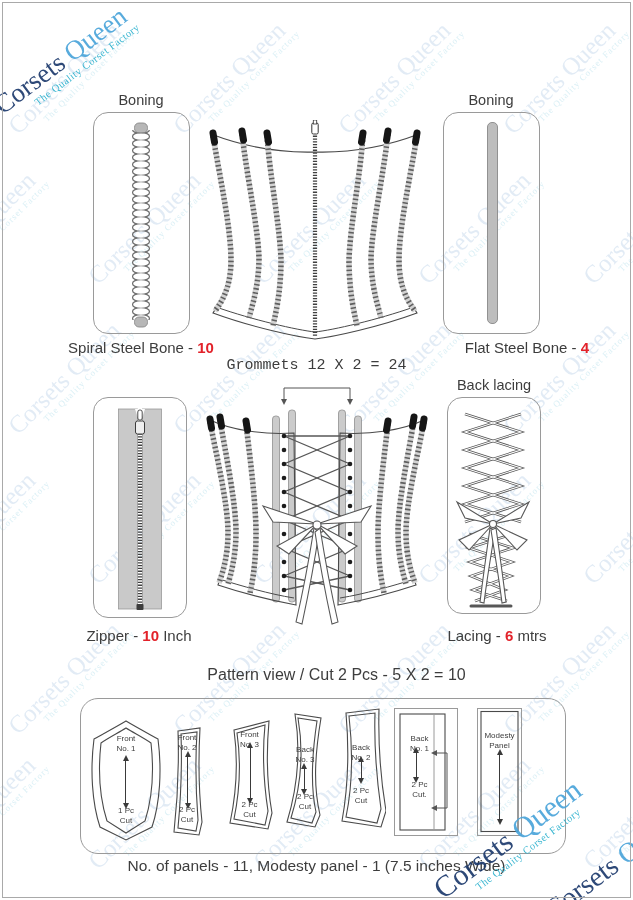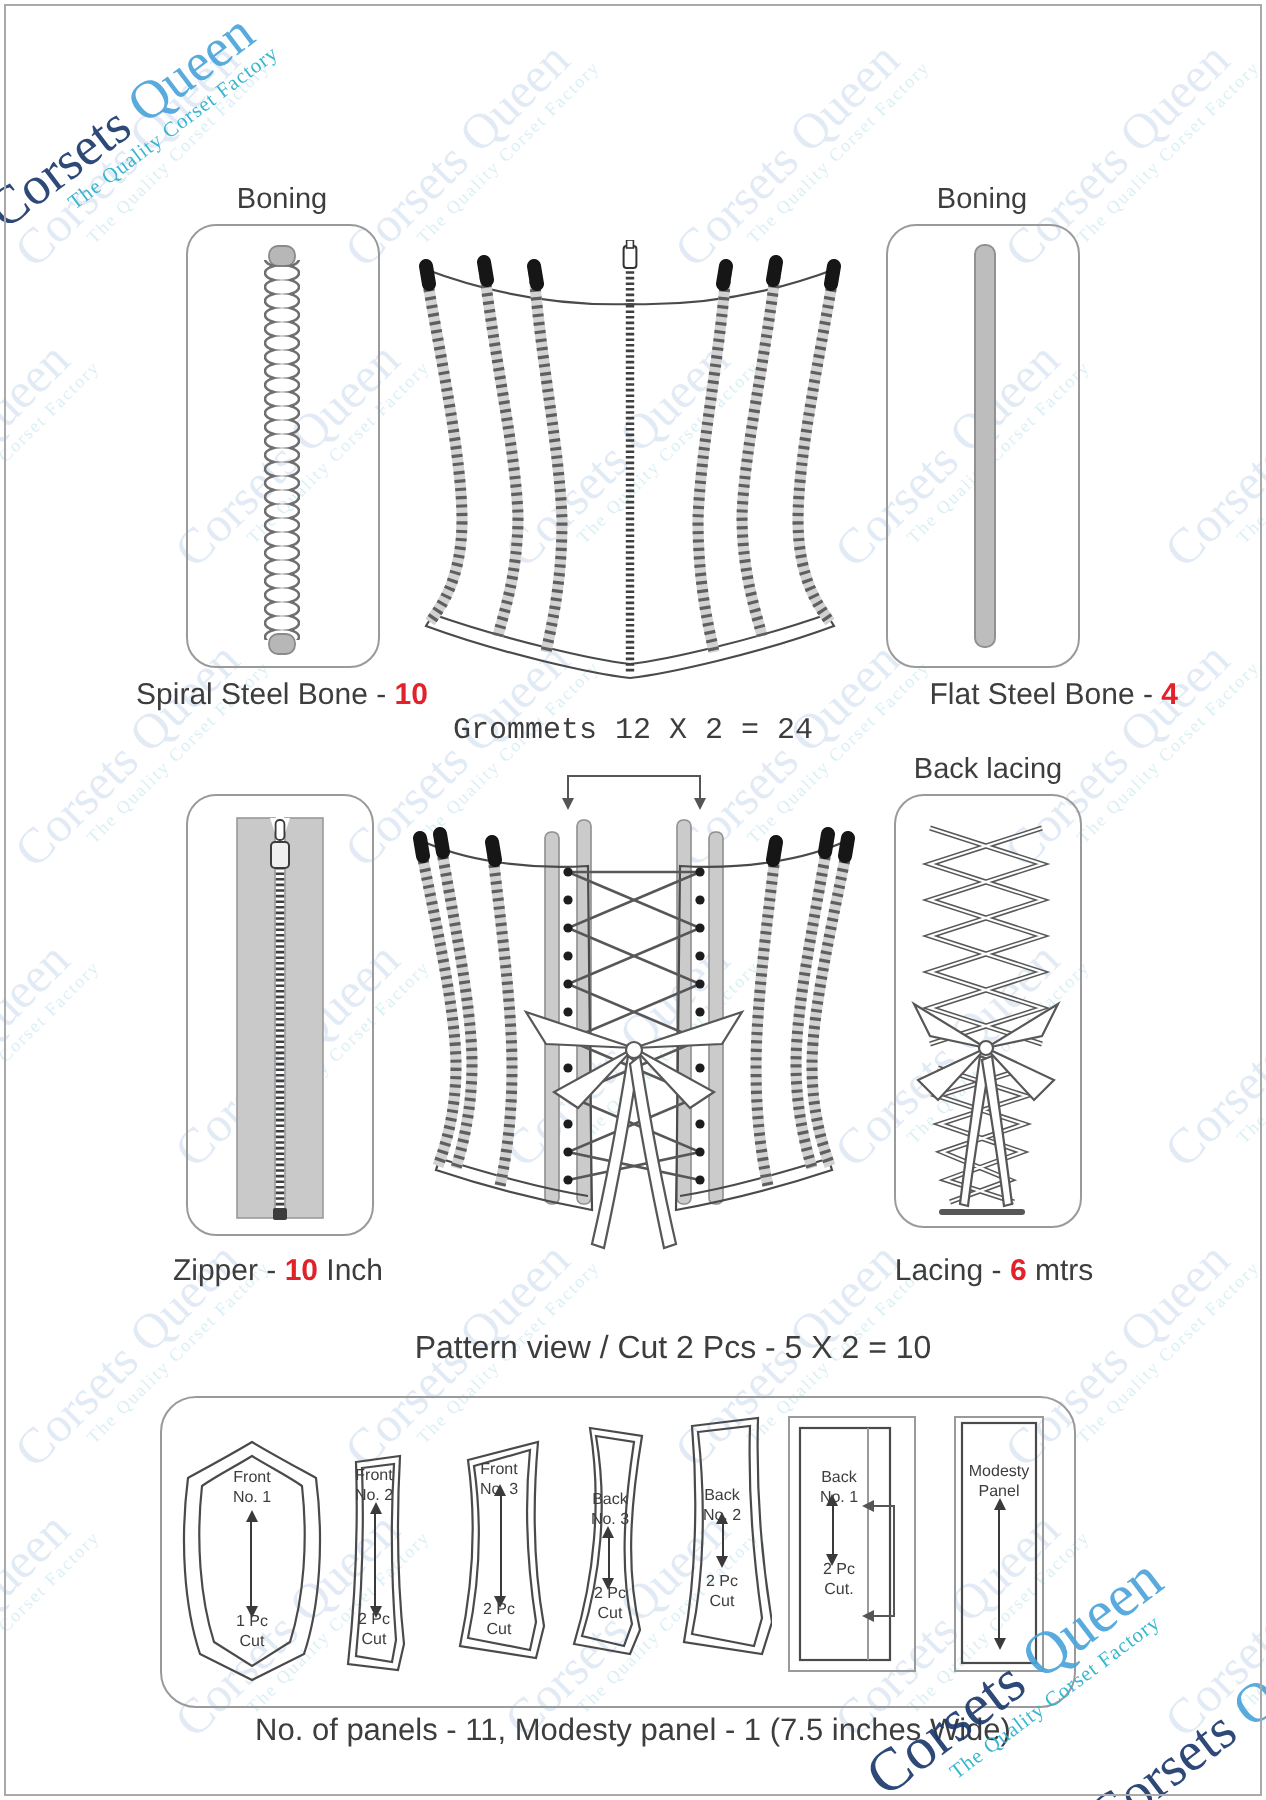--- a/index.html
+++ b/index.html
@@ -45,21 +45,21 @@
   .loop{fill:#ffffff;stroke:#575757;stroke-width:1.1;}
   .grom{fill:#1d1d1d;}
   .fbone{fill:#cbcbcb;stroke:#8f8f8f;stroke-width:.8;}
   .gray-ol{fill:none;stroke:#9a9a9a;stroke-width:1;}
   .dark-ol{fill:none;stroke:#4a4a4a;stroke-width:1.1;}
   .brk{fill:none;stroke:#555;stroke-width:1;}
   .brkf{fill:#555;}
 
   
   .pattern-box{position:absolute;left:80px;top:698px;width:456px;height:154px;
-               border:1px solid #9a9a9a;border-radius:18px;}
+               border:1px solid #9a9a9a;border-radius:18px;padding-left:28px;}
   .piece{position:absolute;}
   .piece svg{position:absolute;left:0;top:0;}
   .plabel,.pcut{position:absolute;left:0;width:100%;text-align:center;font-size:8px;
                 line-height:1.25;white-space:pre-line;color:#3d3d3d;}
   .grain{position:absolute;border-left:1.1px solid #3a3a3a;}
   .grain:before,.grain:after{content:"";position:absolute;left:-3.5px;width:0;height:0;
                              border-left:3px solid transparent;border-right:3px solid transparent;}
   .grain:before{top:-6px;border-bottom:6px solid #3a3a3a;}
   .grain:after{bottom:-6px;border-top:6px solid #3a3a3a;}
 </style>

